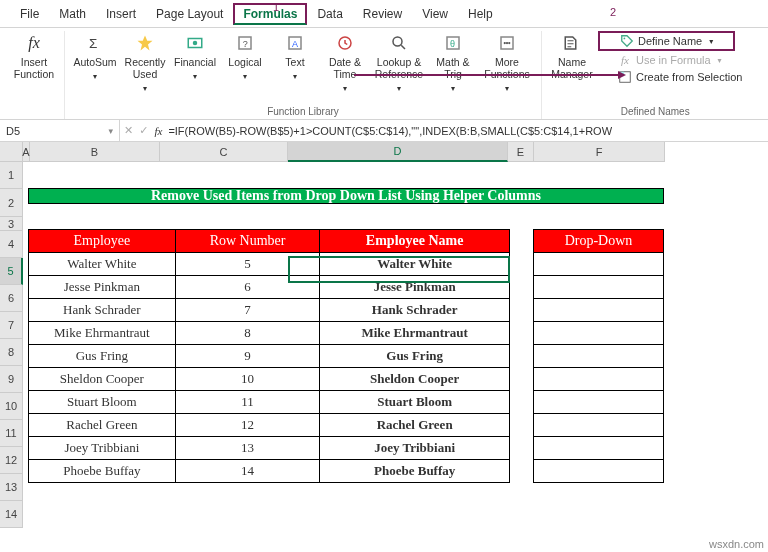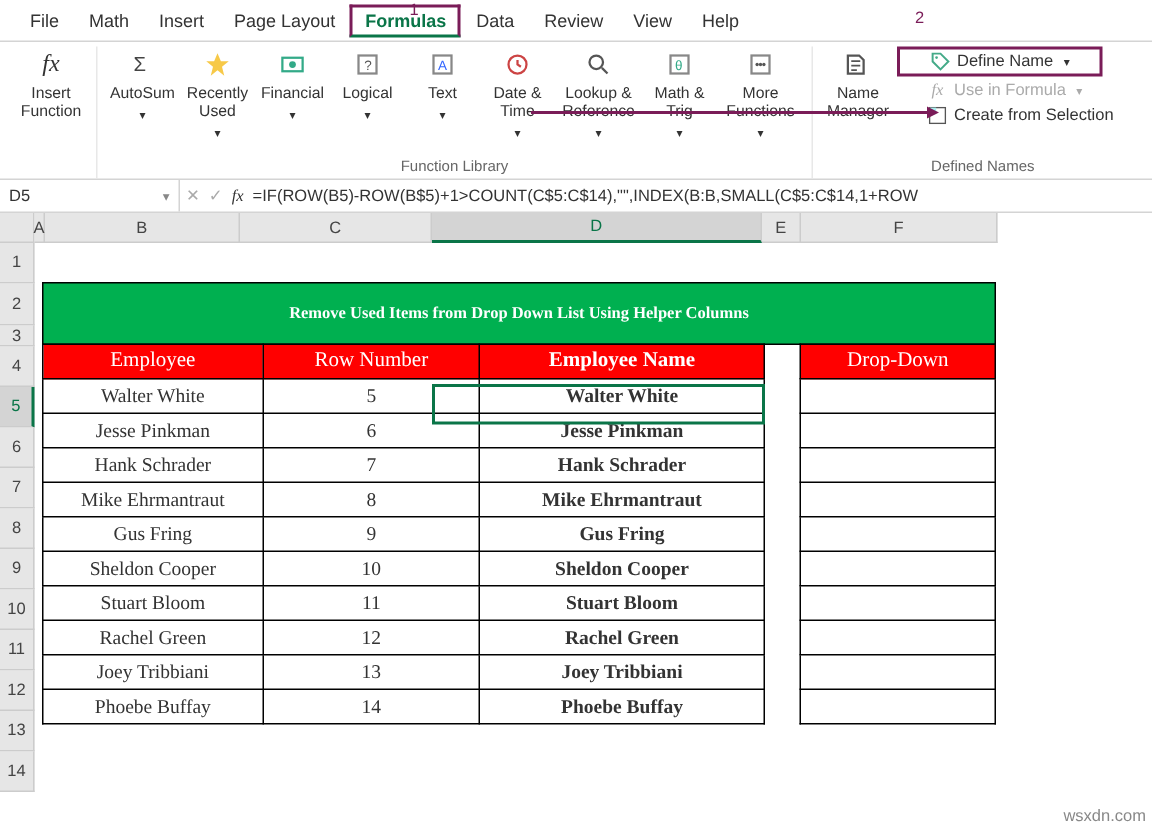--- a/index.html
+++ b/index.html
@@ -38,21 +38,21 @@
     .grid { display:flex; height:calc(552px - 28px - 92px - 22px); }
     .colheaders { display:flex; height:20px;}
     .hcell { background:#e6e6e6; border-right:1px solid #ccc; border-bottom:1px solid #ccc; display:flex; align-items:center; justify-content:center; font-size:11px; color:#444;}
     .corner { width:23px; height:20px; background:#e6e6e6; border-right:1px solid #ccc; border-bottom:1px solid #ccc;}
     .rowhead { width:23px; height:27px; background:#e6e6e6; border-right:1px solid #ccc; border-bottom:1px solid #ccc; display:flex; align-items:center; justify-content:center; font-size:11px; color:#444;}
     .rowhead.sel { background:#d4d4d4; color:#0a7548; border-right:2px solid #0a7548;}
     .hcell.sel { background:#d4d4d4; color:#0a7548; border-bottom:2px solid #0a7548;}
     
     .sheet { position:relative; flex:1;}
     
-    .banner { position:absolute; left:5px; top:26px; width:636px; height:42px; background:#00b050; color:#fff; display:flex; align-items:center; justify-content:center; font-weight:bold; font-size:11px; border:1.5px solid #000; font-family:"Times New Roman",serif;}
+    .banner { position:absolute; left:5px; top:26px; width:636px; height:16px; background:#00b050; color:#fff; display:flex; align-items:center; justify-content:center; font-weight:bold; font-size:14px; border:1.5px solid #000; font-family:"Times New Roman",serif;}
     
     table.dtable { position:absolute; border-collapse:collapse;}
     table.dtable th { background:#ff0000; color:#fff; font-weight:normal; font-size:14px; border:1.5px solid #000; padding:3px 6px; font-family:"Times New Roman",serif;}
     table.dtable td { border:1.5px solid #000; text-align:center; font-size:13px; padding:3px 4px; font-family:"Times New Roman",serif; height:20px; background:#fff;}
     .t1 { left:5px; top:67px; width:482px;}
     .t1 th:nth-child(1),.t1 td:nth-child(1){width:130px;}
     .t1 th:nth-child(2),.t1 td:nth-child(2){width:128px;}
     .t1 th:nth-child(3),.t1 td:nth-child(3){width:168px; font-weight:bold;}
     .t1 th:nth-child(3){font-weight:bold;}
     .t2 { left:510px; top:67px; width:131px;}

